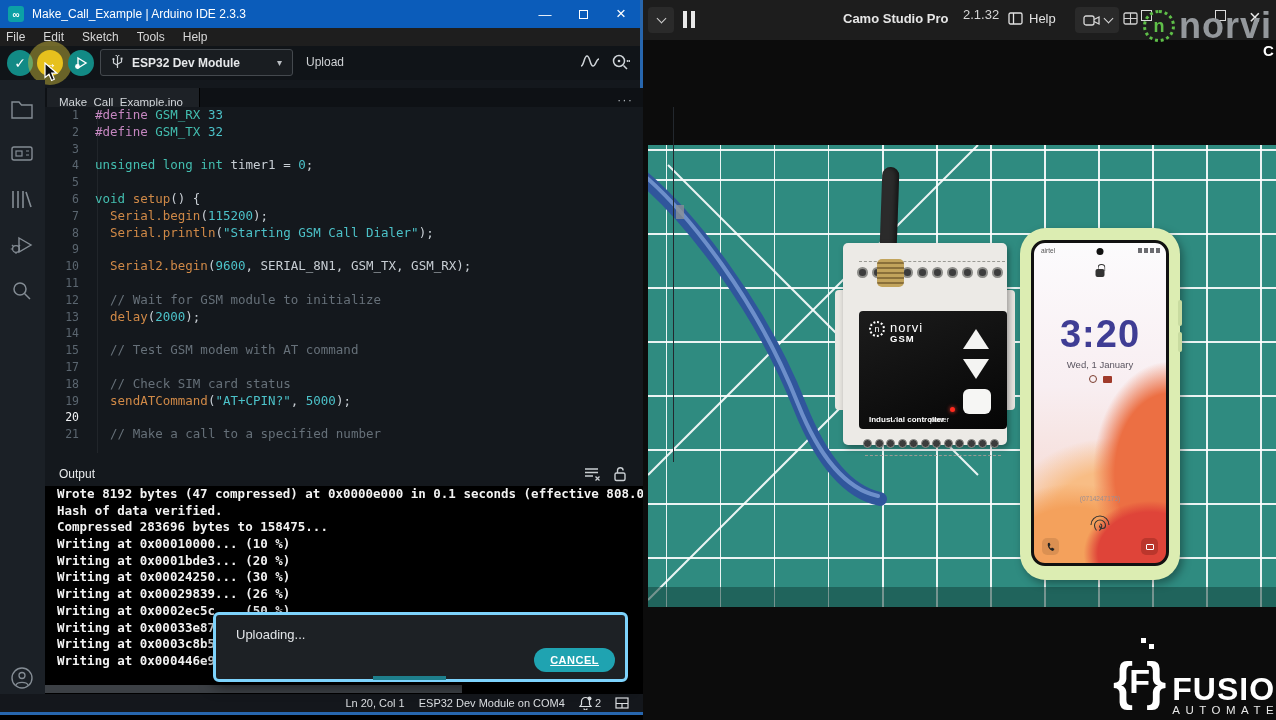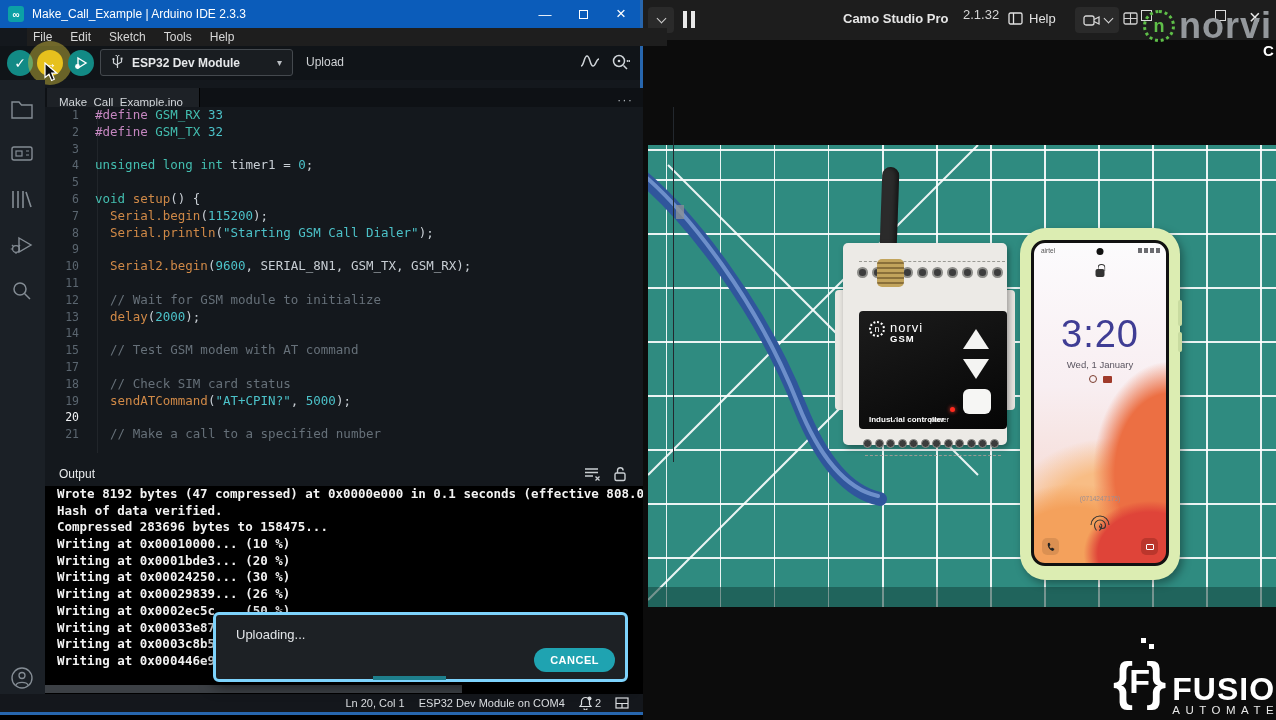--- a/index.html
+++ b/index.html
@@ -12,21 +12,21 @@
     background:#14181d; border-right:3px solid #2766ae; border-bottom:3px solid #2766ae; z-index:5; }
   .ard-titlebar { position:absolute; left:0; top:0; width:100%; height:28px; background:#0b5cba;
     display:flex; align-items:center; color:#fff; font-size:12px; }
   .ard-appicon { width:16px; height:16px; margin:0 8px 0 8px; background:#0ca1a6; border-radius:3px;
     color:#fff; font-size:10px; display:flex; align-items:center; justify-content:center; font-weight:bold; }
   .ard-title { flex:1; white-space:nowrap; }
   .win-ctl { width:38px; height:28px; display:flex; align-items:center; justify-content:center;
     color:#fff; font-size:13px; }
   .win-ctl.sq span { display:block; width:9px; height:9px; border:1px solid #fff; }
   .ard-menubar { position:absolute; left:0; top:28px; width:100%; height:18px; background:#1e1e1e;
-    display:flex; align-items:center; gap:18px; padding-left:6px; color:#d8d8d8; font-size:12px;margin-left:27px; }
+    display:flex; align-items:center; gap:18px; padding-left:6px; color:#d8d8d8; font-size:12px; }
   .ard-toolbar { position:absolute; left:0; top:46px; width:100%; height:34px; background:#101418; }
   .tb-circle { position:absolute; top:4px; width:26px; height:26px; border-radius:50%; background:#128a85;
     color:#fff; display:flex; align-items:center; justify-content:center; font-size:14px; }
   .tb-verify { left:7px; }
   .tb-upload { left:37px; background:#e7c11d; color:#fff; box-shadow:0 0 0 9px rgba(214,195,60,.45); }
   .tb-debug { left:68px; }
   .board-select { position:absolute; left:100px; top:3px; width:193px; height:27px; background:#191d21;
     border:1px solid #44494e; border-radius:3px; display:flex; align-items:center; color:#e6e8ea; }
   .board-select .usb { margin:0 8px 0 10px; }
   .board-select .label { font-size:12px; font-weight:bold; flex:1; }
@@ -67,21 +67,21 @@
   .h-thumb { position:absolute; left:0; top:1px; width:417px; height:8px; background:#3c4045; }
 
   .ard-statusbar { position:absolute; left:0; top:694px; width:643px; height:18px; background:#14171c;
     display:flex; align-items:center; justify-content:flex-end; color:#dadde0; font-size:11px; gap:14px; padding-right:14px; }
   .sb-item { display:flex; align-items:center; gap:3px; }
 
   .upload-dialog { position:absolute; left:213px; top:612px; width:415px; height:70px; background:#1d2125;
     border:3px solid #7dd3fc; border-radius:6px; box-shadow:0 4px 14px rgba(0,0,0,.6); z-index:12; }
   .upload-msg { position:absolute; left:20px; top:12px; color:#e2e5e8; font-size:13px; }
   .cancel-btn { position:absolute; right:10px; top:33px; background:#1fa3b1; color:#fff; font-size:11px;
-    font-weight:bold; border:none; border-radius:13px; padding:6px 16px; letter-spacing:.5px; }
+    font-weight:bold; border:none; border-radius:13px; padding:6px 16px; letter-spacing:.5px;text-decoration:underline; }
   .dlg-progress { position:absolute; left:157px; bottom:-1px; width:73px; height:4px; background:#1e7f8c; }
 
   
   .camo-region { position:absolute; left:643px; top:0; width:633px; height:720px; background:#0c0c0c; }
   .camo-titlebar { position:absolute; left:0; top:0; width:100%; height:40px; background:#1d1d1d;
     color:#e6e6e6; font-size:13px; }
   .camo-chev-btn { position:absolute; left:5px; top:7px; width:26px; height:26px; background:#2a2a2a;
     border-radius:4px; color:#cfcfcf; display:flex; align-items:center; justify-content:center; }
   .camo-pause { position:absolute; left:40px; top:11px; display:flex; gap:4px; }
   .camo-pause i { display:block; width:4px; height:17px; background:#e8e8e8; }
@@ -162,21 +162,21 @@
       linear-gradient(180deg,#fcfbfd 0%,#f8eef1 45%,#f6ded9 75%,#f3cfc2 100%); }
   .ph-status { position:absolute; left:0; top:3px; width:100%; height:10px; font-size:6.5px; color:#555; }
   .ph-carrier { position:absolute; left:7px; top:1px; }
   .ph-hole { position:absolute; left:50%; top:2px; width:7px; height:7px; border-radius:50%; background:#111; transform:translateX(-50%); }
   .ph-sticons { position:absolute; right:6px; top:2px; display:flex; gap:2px; }
   .ph-sticons i { display:block; width:4px; height:5px; background:#6b6b70; }
   .ph-lock { position:absolute; left:50%; top:26px; width:9px; height:8px; background:#333; border-radius:2px; transform:translateX(-50%); }
   .ph-lock:before { content:""; position:absolute; left:1.5px; top:-5px; width:6px; height:6px;
     border:1.5px solid #333; border-bottom:none; border-radius:4px 4px 0 0; }
   .ph-clock { position:absolute; left:0; top:70px; width:100%; text-align:center; color:#3f3d94;
-    font-size:38px; font-weight:400; letter-spacing:1px; }
+    font-size:38px; font-weight:700; letter-spacing:1px; }
   .ph-date { position:absolute; left:0; top:116px; width:100%; text-align:center; color:#5a5560; font-size:9.5px; }
   .ph-minicons { position:absolute; left:0; top:132px; width:100%; display:flex; justify-content:center; gap:6px; }
   .ph-minicons i { display:block; width:8px; height:8px; border:1.5px solid #7a3c2e; border-radius:50%; }
   .ph-minicons b { display:block; width:9px; height:7px; background:#a03a2a; border-radius:1px; margin-top:1px; }
   .ph-owner { position:absolute; left:0; top:252px; width:100%; text-align:center; color:#9b8f93; font-size:6.5px; }
   .ph-fp { position:absolute; left:50%; top:268px; transform:translateX(-50%); }
   .ph-call { position:absolute; left:8px; bottom:8px; width:17px; height:17px; border-radius:5px;
     background:rgba(0,0,0,.1); color:#222; font-size:9px; display:flex; align-items:center; justify-content:center; }
   .ph-cam { position:absolute; right:8px; bottom:8px; width:17px; height:17px; border-radius:5px;
     background:rgba(120,30,20,.35); display:flex; align-items:center; justify-content:center; }

